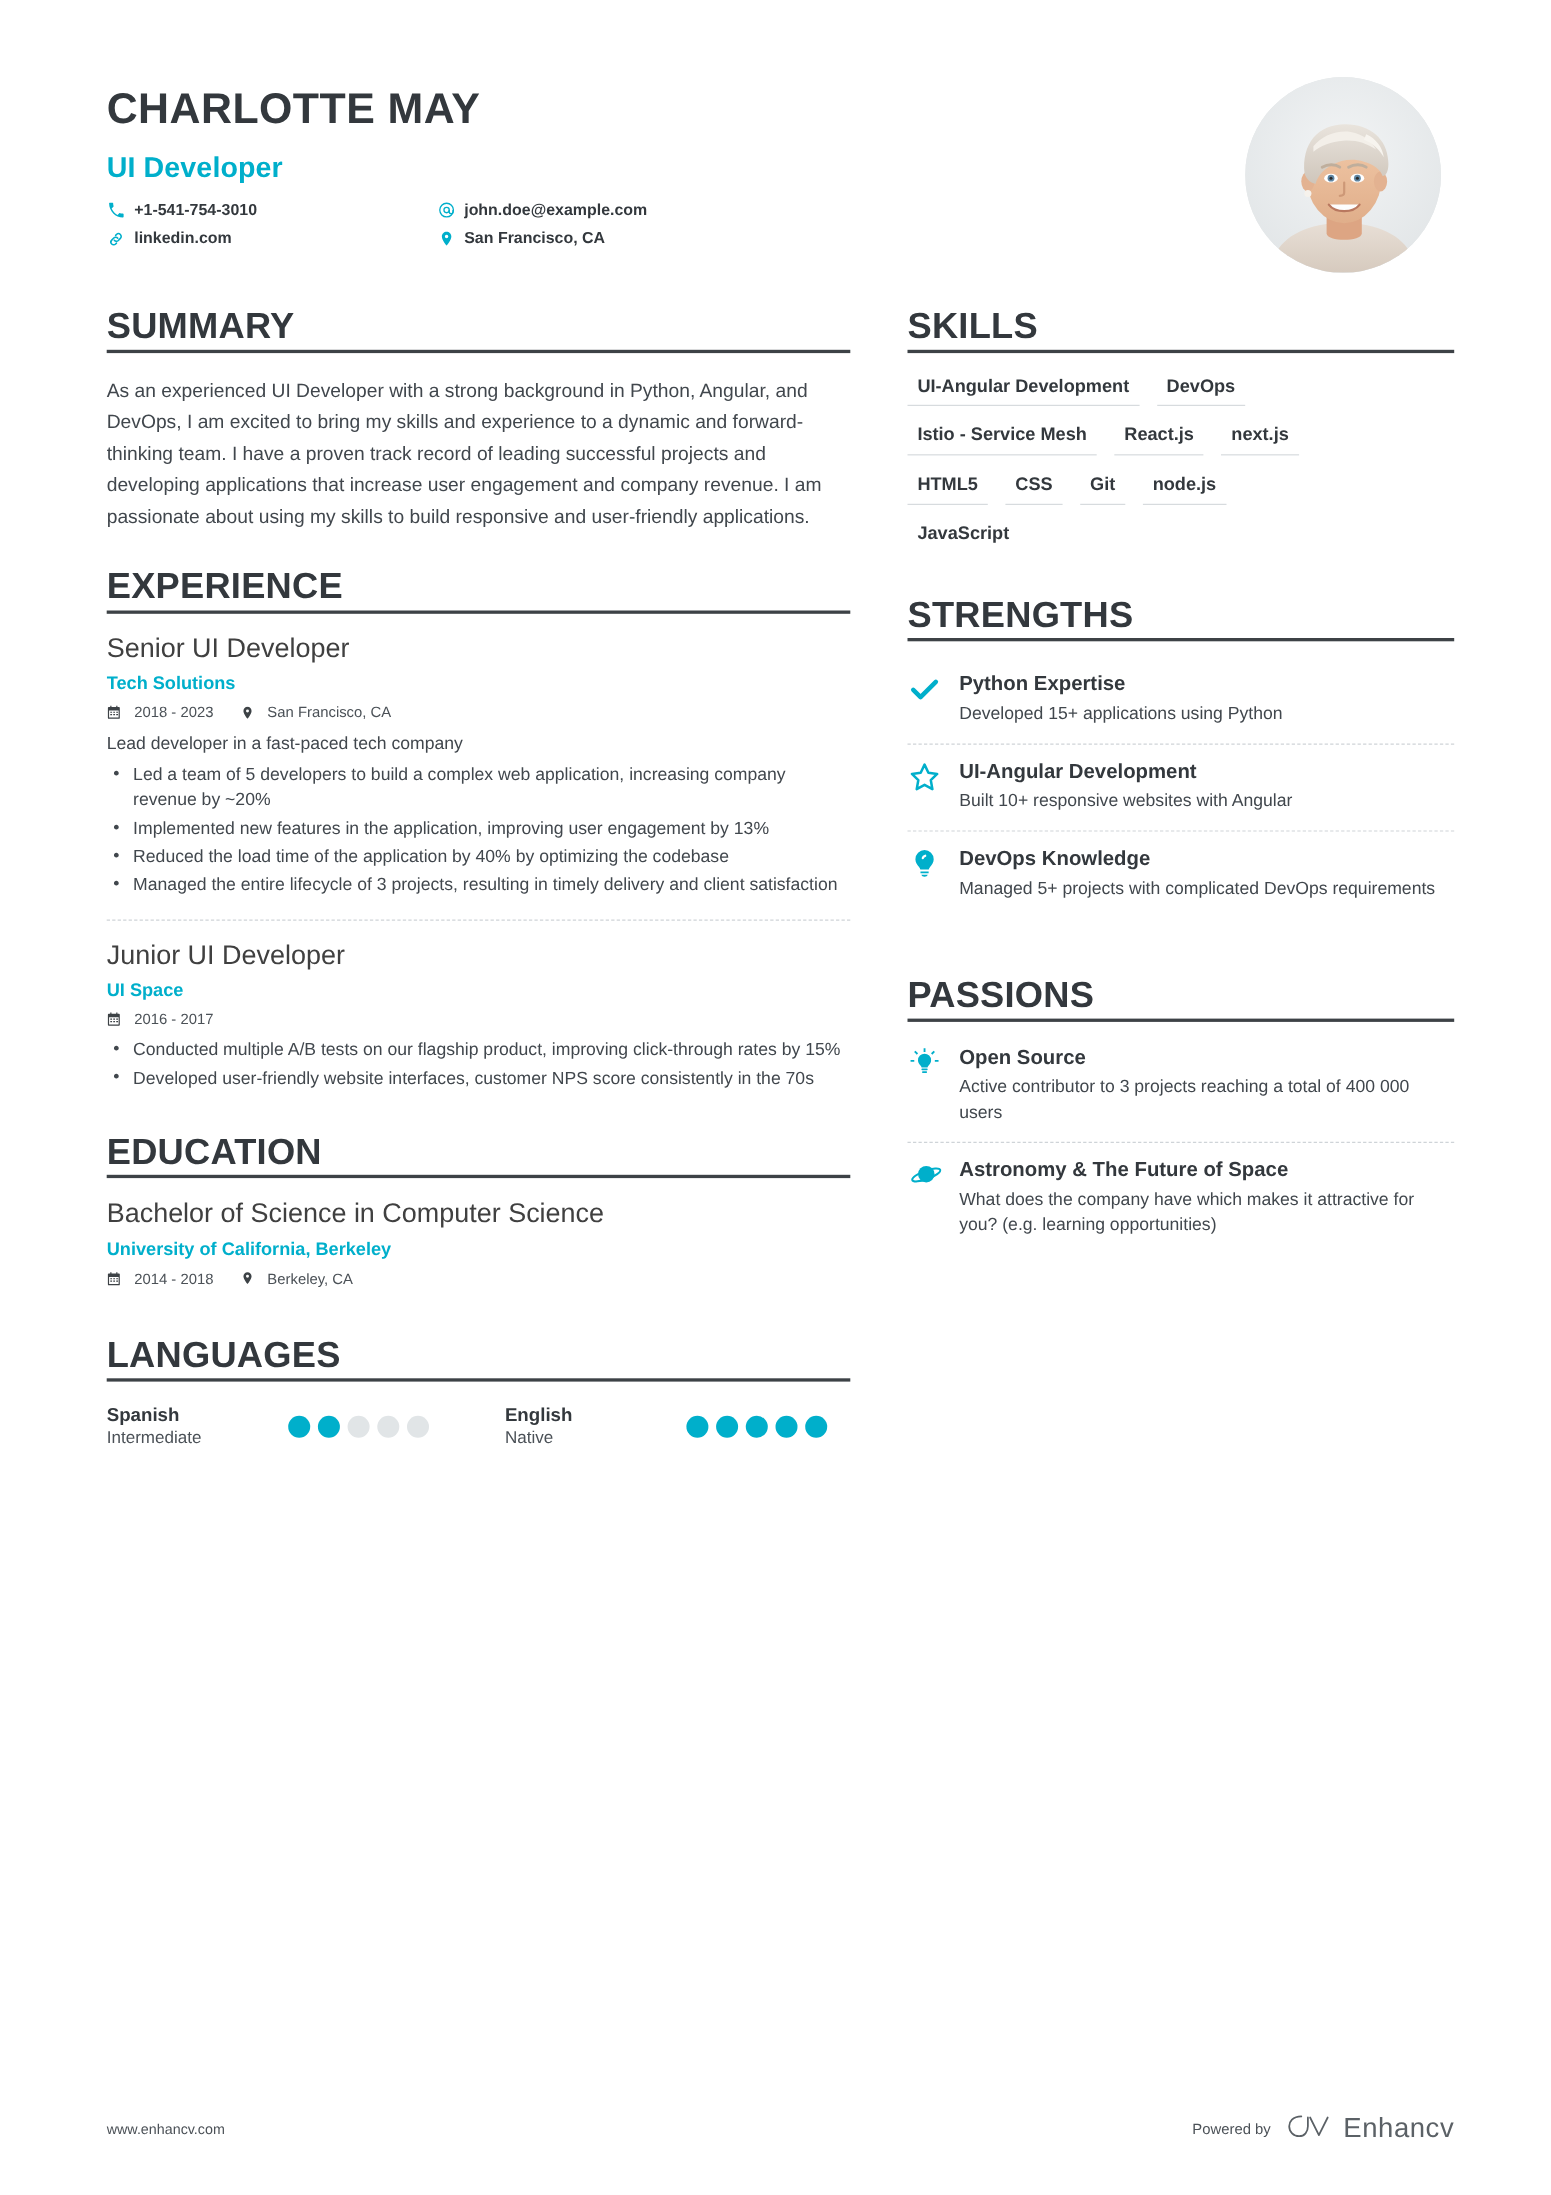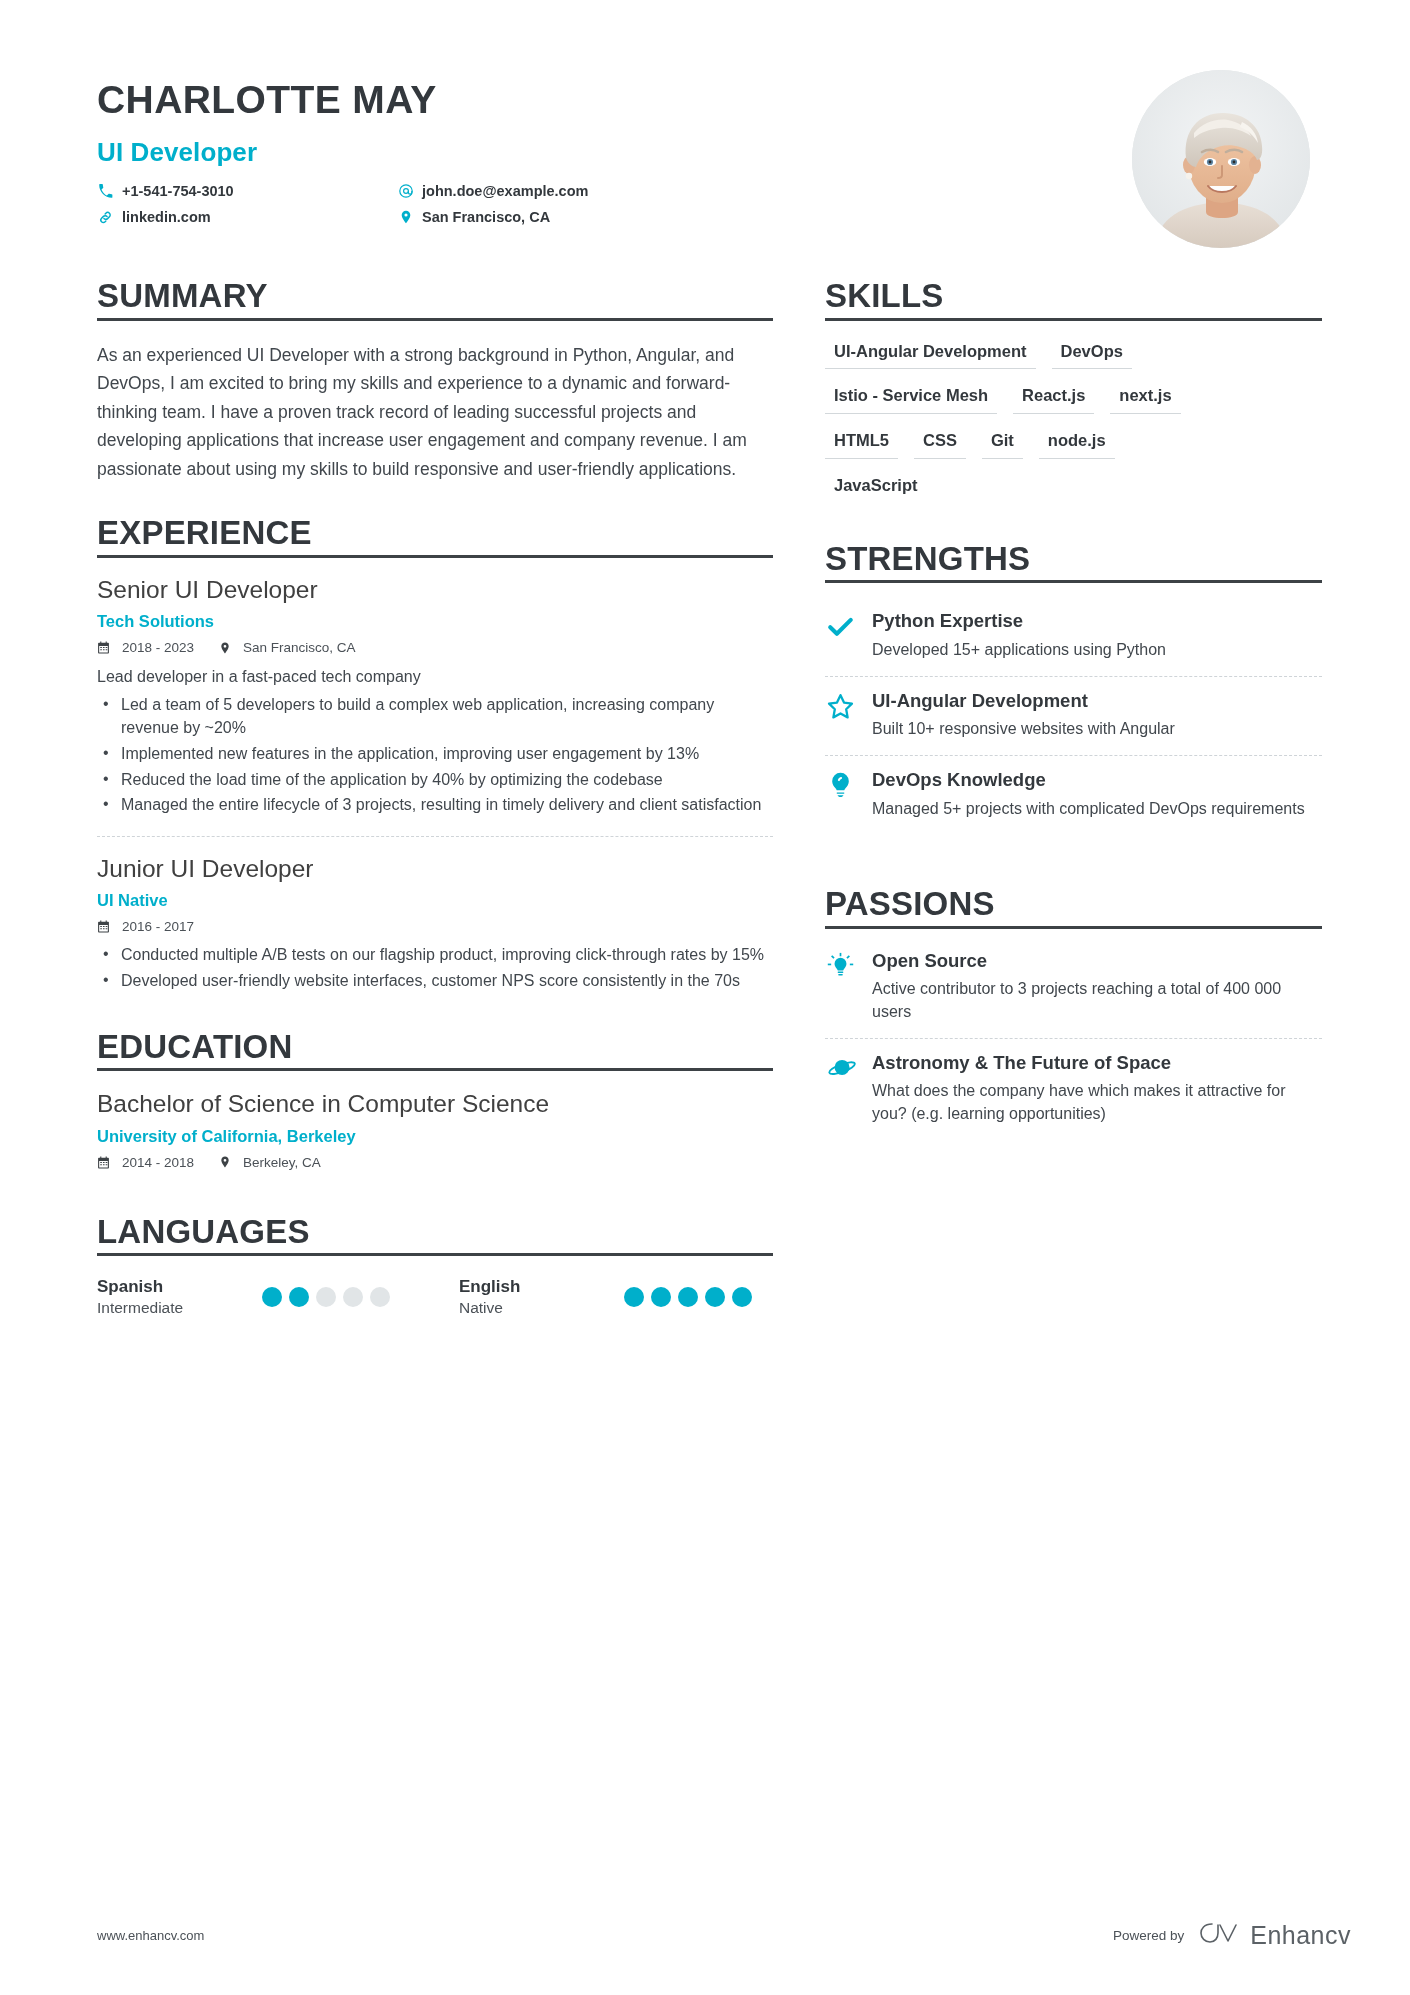--- a/index.html
+++ b/index.html
@@ -272,21 +272,21 @@
     line-height: 1.42;
     color: #41474d;
   }
 
   
   .footer {
     position: absolute;
     left: 0; right: 0;
     bottom: 0;
     height: 120px;
-    padding: 0 59px 0 97px;
+    padding: 0 88px 0 97px;
     display: flex;
     align-items: center;
     justify-content: space-between;
   }
   .footer-url {
     font-size: 13px;
     color: #4b5157;
   }
   .footer-right {
     display: flex;
@@ -457,21 +457,21 @@
           <ul class="bullets">
             <li>Led a team of 5 developers to build a complex web application, increasing company revenue by ~20%</li>
             <li>Implemented new features in the application, improving user engagement by 13%</li>
             <li>Reduced the load time of the application by 40% by optimizing the codebase</li>
             <li>Managed the entire lifecycle of 3 projects, resulting in timely delivery and client satisfaction</li>
           </ul>
         </div>
 
         <div class="exp-block">
           <div class="entry-title">Junior UI Developer</div>
-          <div class="entry-org">UI Native</div>
+          <div class="entry-org">UI Space</div>
           <div class="entry-meta">
             <span class="meta-item">
               <span class="meta-icon">
                 <svg width="13" height="13" viewBox="0 0 24 24" fill="currentColor">
                     <path d="M6 1v2H3.5A1.5 1.5 0 0 0 2 4.5v17A1.5 1.5 0 0 0 3.5 23h17a1.5 1.5 0 0 0 1.5-1.5v-17A1.5 1.5 0 0 0 20.5 3H18V1h-2v2H8V1H6zm-2 8h16v12H4V9zm2 2v2h3v-2H6zm5 0v2h3v-2h-3zm5 0v2h3v-2h-3zM6 15v2h3v-2H6zm5 0v2h3v-2h-3zm5 0v2h3v-2h-3z"></path>
                   </svg>
               </span>
               <span>2016 - 2017</span>
             </span>
           </div>

